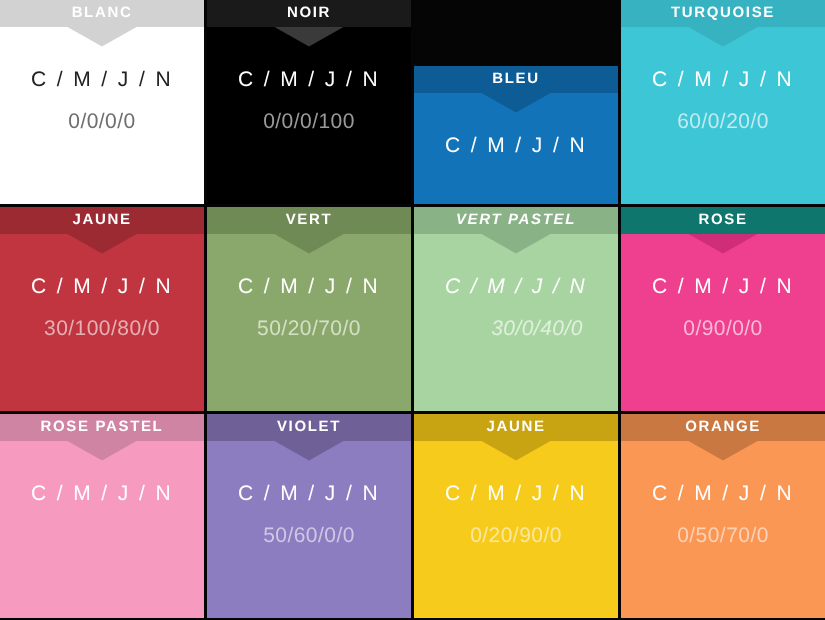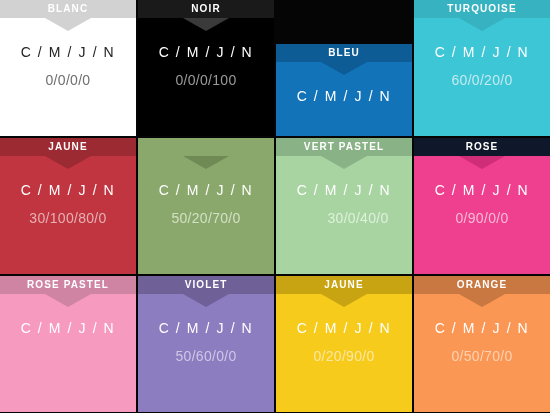--- a/index.html
+++ b/index.html
@@ -104,34 +104,35 @@
     </div>
     <div class="cell" style="background: rgb(193, 53, 64);">
       <div class="body" style="background: rgb(193, 53, 64);"></div>
       <div class="hdr" style="background: rgb(156, 42, 51); color: rgb(255, 255, 255);">JAUNE</div>
       <div class="notch" style="border-top-color: rgb(156, 42, 51);"></div>
       <div class="cmyk-label" style="color: rgb(255, 255, 255);">C / M / J / N</div>
       <div class="cmyk-value" style="color: rgb(229, 176, 180);">30/100/80/0</div>
     </div>
     <div class="cell" style="background: rgb(138, 168, 108);">
       <div class="body" style="background: rgb(138, 168, 108);"></div>
+      <div class="hdr" style="background: rgb(111, 138, 85); color: rgb(255, 255, 255);">VERT</div>
       <div class="notch" style="border-top-color: rgb(111, 138, 85);"></div>
       <div class="cmyk-label" style="color: rgb(255, 255, 255);">C / M / J / N</div>
       <div class="cmyk-value" style="color: rgb(211, 224, 197);">50/20/70/0</div>
     </div>
-    <div class="cell" style="background: #0f172a;">
+    <div class="cell" style="background: #0f172a; font-style: italic;">
       <div class="body" style="background: rgb(168, 212, 162);"></div>
       <div class="hdr" style="background: rgb(138, 178, 135); color: rgb(255, 255, 255);">VERT PASTEL</div>
       <div class="notch" style="border-top-color: rgb(138, 178, 135);"></div>
       <div class="cmyk-label" style="color: rgb(255, 255, 255);">C / M / J / N</div>
       <div class="cmyk-value" style="color: rgb(223, 240, 220); padding-left: 28px;">30/0/40/0</div>
     </div>
     <div class="cell" style="background: rgb(239, 63, 143);">
       <div class="body" style="background: rgb(239, 63, 143);"></div>
-      <div class="hdr" style="background: #0f172a; color: rgb(255, 255, 255);">ROSE</div>
+      <div class="hdr" style="background: #0f766e; color: rgb(255, 255, 255);">ROSE</div>
       <div class="notch" style="border-top-color: rgb(208, 45, 120);"></div>
       <div class="cmyk-label" style="color: rgb(255, 255, 255);">C / M / J / N</div>
       <div class="cmyk-value" style="color: rgb(249, 188, 215);">0/90/0/0</div>
     </div>
     <div class="cell" style="background: rgb(247, 154, 192);">
       <div class="body" style="background: rgb(247, 154, 192);"></div>
       <div class="hdr" style="background: rgb(207, 132, 164); color: rgb(255, 255, 255);">ROSE PASTEL</div>
       <div class="notch" style="border-top-color: rgb(207, 132, 164);"></div>
       <div class="cmyk-label" style="color: rgb(255, 255, 255);">C / M / J / N</div>
     </div>

